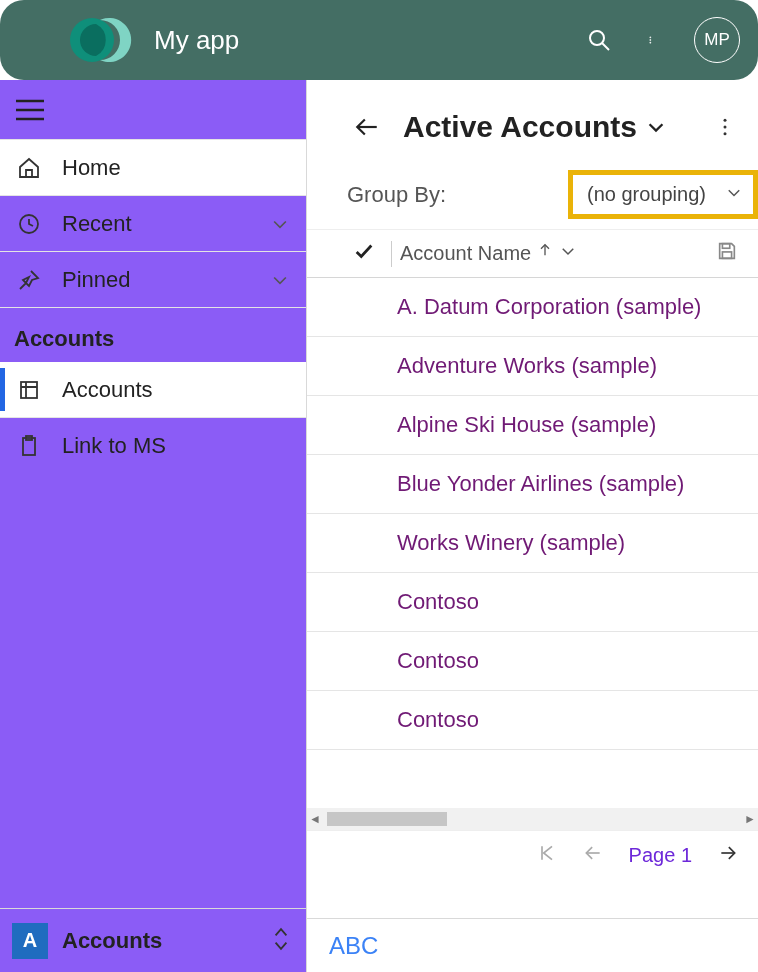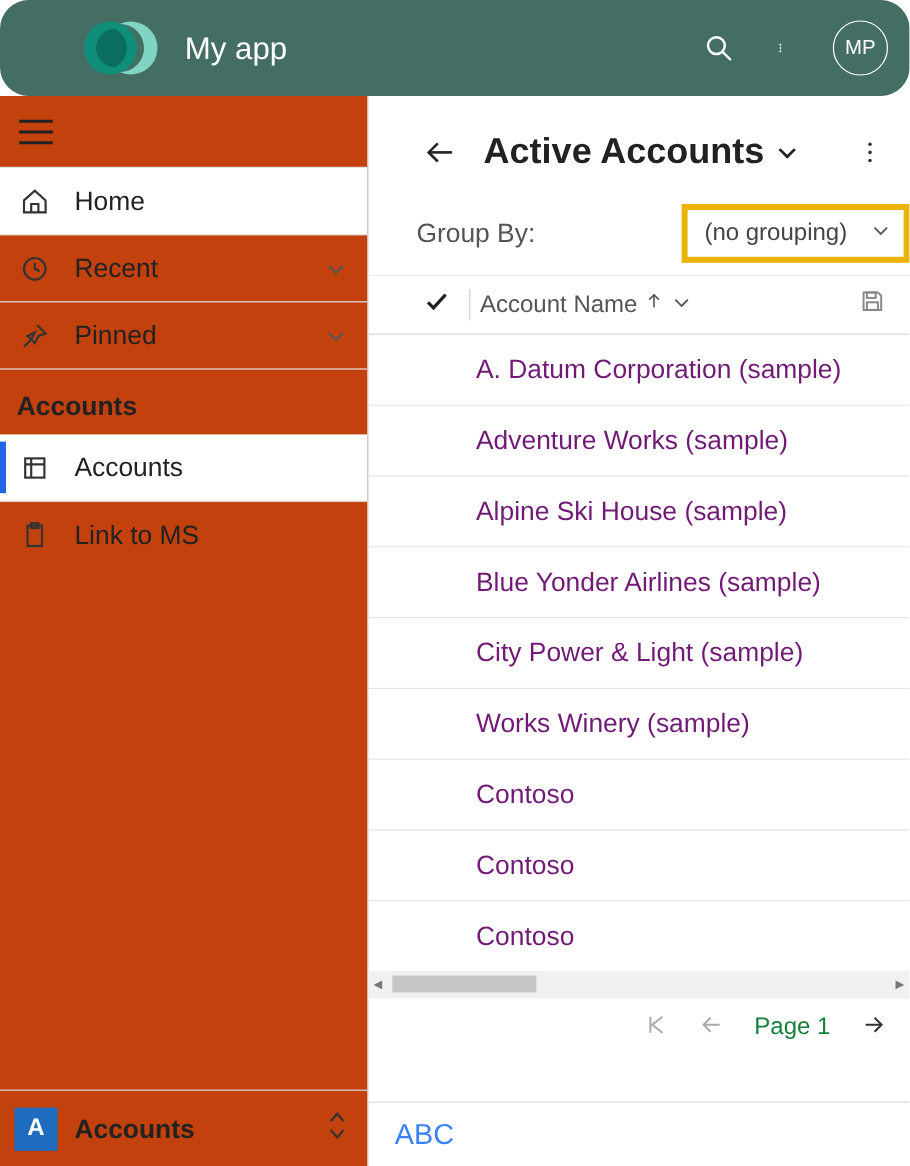--- a/index.html
+++ b/index.html
@@ -31,21 +31,21 @@
     display: flex; align-items: center; justify-content: center;
     font-size: 17px; color: #fff; cursor:pointer;
   }
 
   
   .body { display: flex; height: calc(972px - 80px); }
 
   
   .sidebar {
     width: 307px;
-    background: #c2410c;
+    background: #8b5cf6;
     border-right: 1px solid #d9d9d9;
     display: flex;
     flex-direction: column;
     position: relative;
   }
   .hamburger-row {
     height: 60px;
     display: flex; align-items: center;
     padding: 0 16px;
     border-bottom: 1px solid #e4e4e4;
@@ -196,21 +196,21 @@
     position: relative;
   }
   .hscroll .track-left { width:16px; text-align:center; color:#777; font-size:12px; }
   .hscroll .thumb { height:14px; background:#c6c6c6; width:120px; margin-left:4px; }
   .hscroll .track-right { margin-left:auto; width:16px; text-align:center; color:#777; font-size:12px; }
 
   .pager {
     height: 50px;
     display: flex; align-items: center; justify-content: flex-end;
     padding: 0 20px; gap: 26px;
-    font-size: 20px; color: #15803d;
+    font-size: 20px; color: #6d28d9;
     border-top: 1px solid #eee;
   }
   .pager .pg-btn { color:#888; cursor:pointer; }
   .pager .pg-btn.enabled { color:#222; }
 
   .status-row {
     height: 54px;
     border-top: 1px solid #d9d9d9;
     display:flex; align-items:center;
     padding: 0 22px;
@@ -394,21 +394,20 @@
               <rect x="7" y="13" width="10" height="7"></rect>
             </svg>
         </span>
       </div>
 
       <div class="list">
         <div class="row">A. Datum Corporation (sample)</div>
         <div class="row">Adventure Works (sample)</div>
         <div class="row">Alpine Ski House (sample)</div>
         <div class="row">Blue Yonder Airlines (sample)</div>
-        <div class="row">City Power &amp; Light (sample)</div>
         <div class="row">Works Winery (sample)</div>
         <div class="row">Contoso</div>
         <div class="row">Contoso</div>
         <div class="row">Contoso</div>
       </div>
 
       <div class="hscroll">
         <div class="track-left">◄</div>
         <div class="thumb"></div>
         <div class="track-right">►</div>

